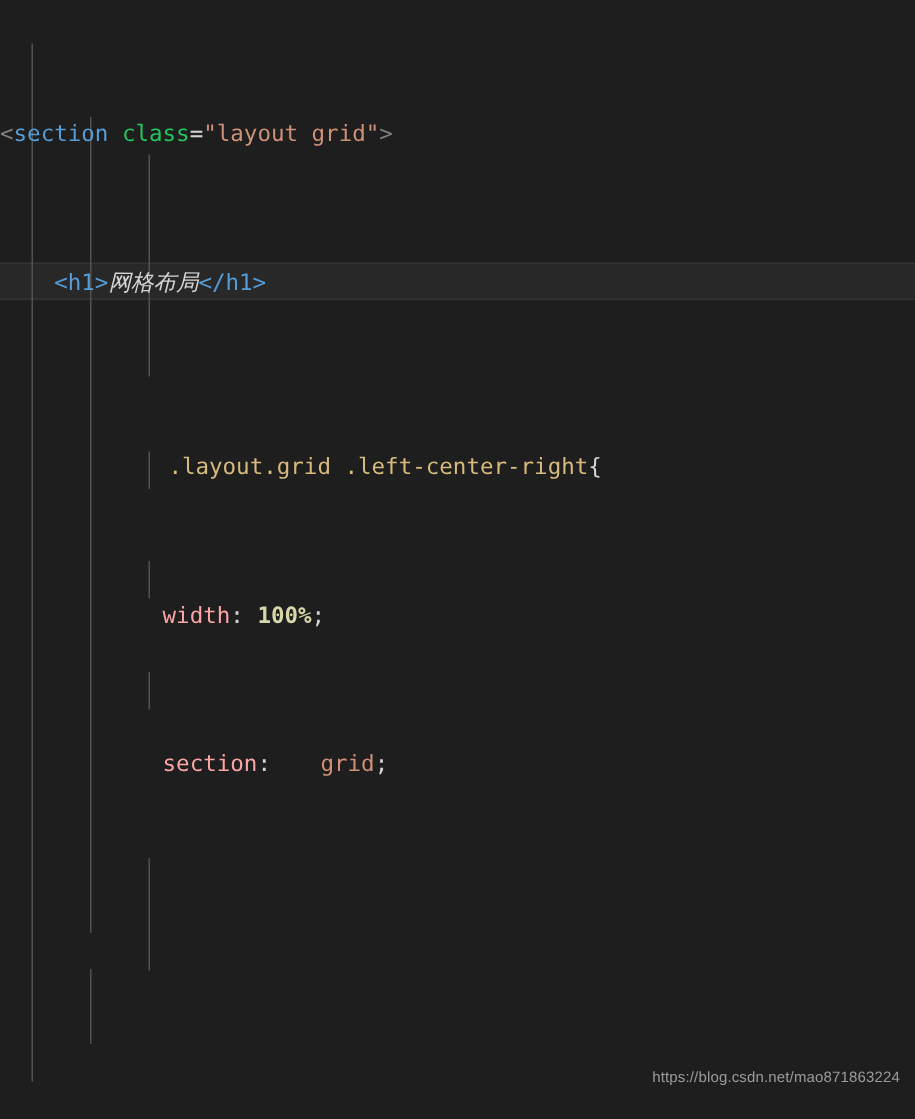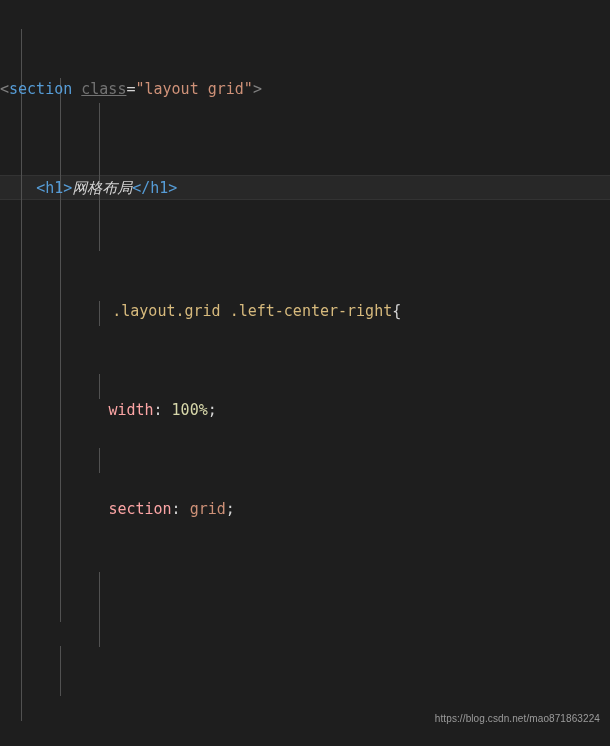--- a/index.html
+++ b/index.html
@@ -49,29 +49,29 @@
     white-space: pre;
   }
   .ln {
     height: 24.7px;
     white-space: pre;
     position: relative;
   }
   
   .tag      { color: #569cd6; }
   .punc     { color: #808080; }
-  .attr     { color: #737373; text-decoration: underline; }
+  .attr     { color: #22c55e; }
   .eq       { color: #d4d4d4; }
   .str      { color: #ce9178; }
   .sel      { color: #d7ba7d; margin-left: 40px; }
   .brace    { color: #d4d4d4; }
   .prop     { color: #fca5a5; }
   .colon    { color: #d4d4d4; }
-  .num      { color: #d7d7aa; }
-  .kw       { color: #ce9178; }
+  .num      { color: #d7d7aa; font-weight: bold; }
+  .kw       { color: #ce9178; margin-left: 24px; }
   .semi     { color: #d4d4d4; }
   .txt      { color: #d4d4d4; }
   .cn       { font-family: "DejaVu Sans", "Liberation Sans", sans-serif; font-style: italic; }
   .watermark {
     position: absolute;
     right: 10px;
     bottom: 14px;
     font-family: "Liberation Sans", "DejaVu Sans", sans-serif;
     font-size: 10px;
     color: #9b9b9b;

